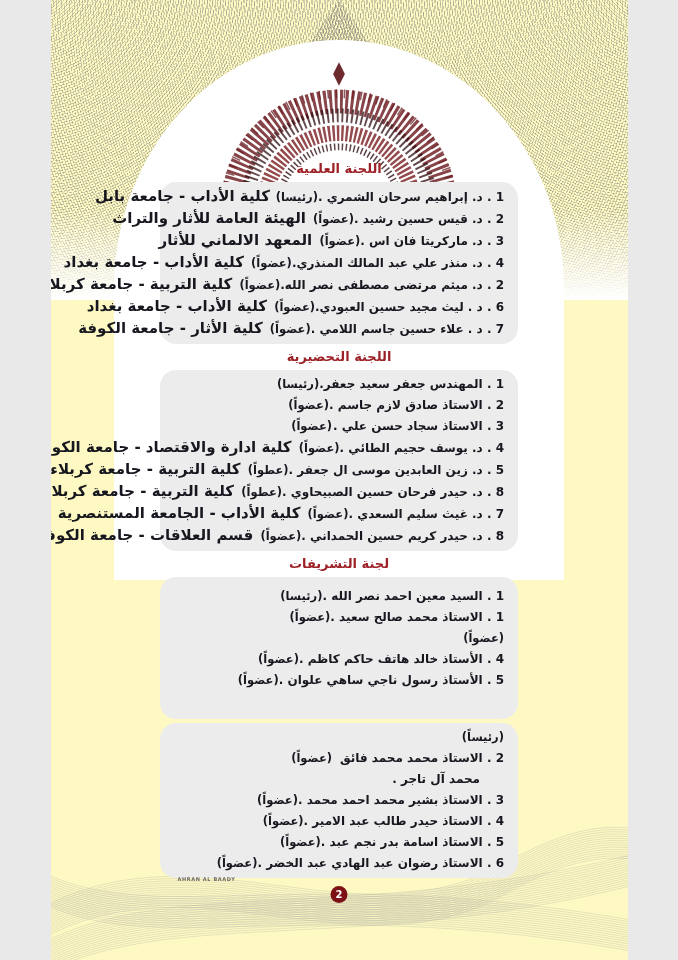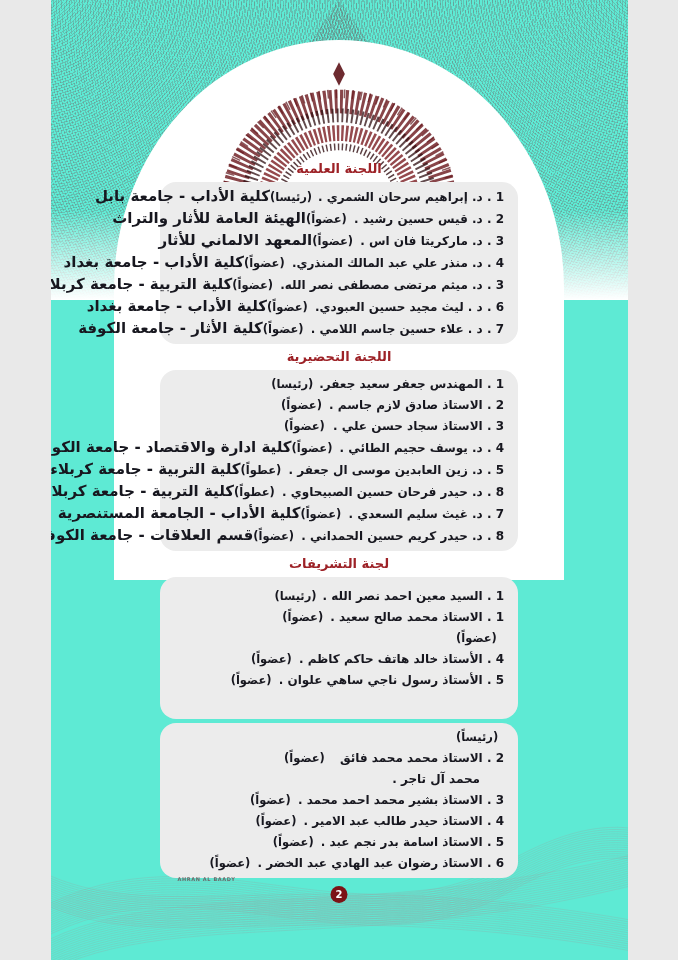--- a/index.html
+++ b/index.html
@@ -1,18 +1,18 @@
 <!DOCTYPE html>
 <html lang="ar"><head>
 <meta charset="utf-8">
 <style>
   html,body { margin:0; padding:0; background:#e9e9e9; }
   .page {
     position:relative; width:577px; height:960px; margin:0 auto;
-    background:#5eead4; overflow:hidden;
+    background:#fef9c3; overflow:hidden;
     font-family:"DejaVu Sans", sans-serif;
   }
   
   .top-deco {
     position:absolute; top:0; left:0; right:0; height:300px; z-index:0;
     background:
       repeating-radial-gradient(circle at -4% -10%, rgba(110,110,110,.34) 0 .7px, transparent .7px 2.6px),
       repeating-radial-gradient(circle at 104% -10%, rgba(110,110,110,.34) 0 .7px, transparent .7px 2.6px);
   }
   .top-deco::after{
@@ -43,21 +43,21 @@
     color:#9d2227; margin:4px 0 5px; line-height:17px;
   }
   .panel {
     background:#ececec; border-radius:16px; padding:4px 14px;
     box-sizing:border-box; margin:0 0 4px;
   }
   .panel.panel-2 { padding-top:9px; padding-bottom:28px; }
   .row { display:flex; align-items:baseline; line-height:21px; }
   .cell { font-weight:bold; color:#17171f; }
   .cell.name  { flex:1 1 auto; font-size:12px; white-space:nowrap; }
-  .cell.role  { flex:0 0 48px; font-size:11.5px; text-align:left; white-space:nowrap; }
+  .cell.role  { flex:0 0 48px; font-size:11.5px; text-align:right; white-space:nowrap; }
   .cell.affil { flex:0 0 110px; font-size:15px; white-space:nowrap; }
   .row.extra .cell.name { padding-right:24px; }
   
   .waves { position:absolute; left:0; bottom:0; z-index:0; }
   .watermark {
     position:absolute; left:127px; top:876px; z-index:4;
     font-size:5px; font-weight:bold; letter-spacing:.6px; color:#6a6a6a;
   }
   .page-badge {
     position:absolute; left:50%; top:886px; transform:translateX(-50%); z-index:4;
@@ -102,21 +102,21 @@
           <span class="cell name">3 . د. ماركريتا فان اس .</span>
           <span class="cell role">(عضواً)</span>
           <span class="cell affil">المعهد الالماني للأثار</span>
         </div>
         <div class="row">
           <span class="cell name">4 . د. منذر علي عبد المالك المنذري.</span>
           <span class="cell role">(عضواً)</span>
           <span class="cell affil">كلية الأداب - جامعة بغداد</span>
         </div>
         <div class="row">
-          <span class="cell name">3 . د. ميثم مرتضى مصطفى نصر الله.</span>
+          <span class="cell name">2 . د. ميثم مرتضى مصطفى نصر الله.</span>
           <span class="cell role">(عضواً)</span>
           <span class="cell affil">كلية التربية - جامعة كربلاء</span>
         </div>
         <div class="row">
           <span class="cell name">6 . د . ليث مجيد حسين العبودي.</span>
           <span class="cell role">(عضواً)</span>
           <span class="cell affil">كلية الأداب - جامعة بغداد</span>
         </div>
         <div class="row">
           <span class="cell name">7 . د . علاء حسين جاسم اللامي .</span>

